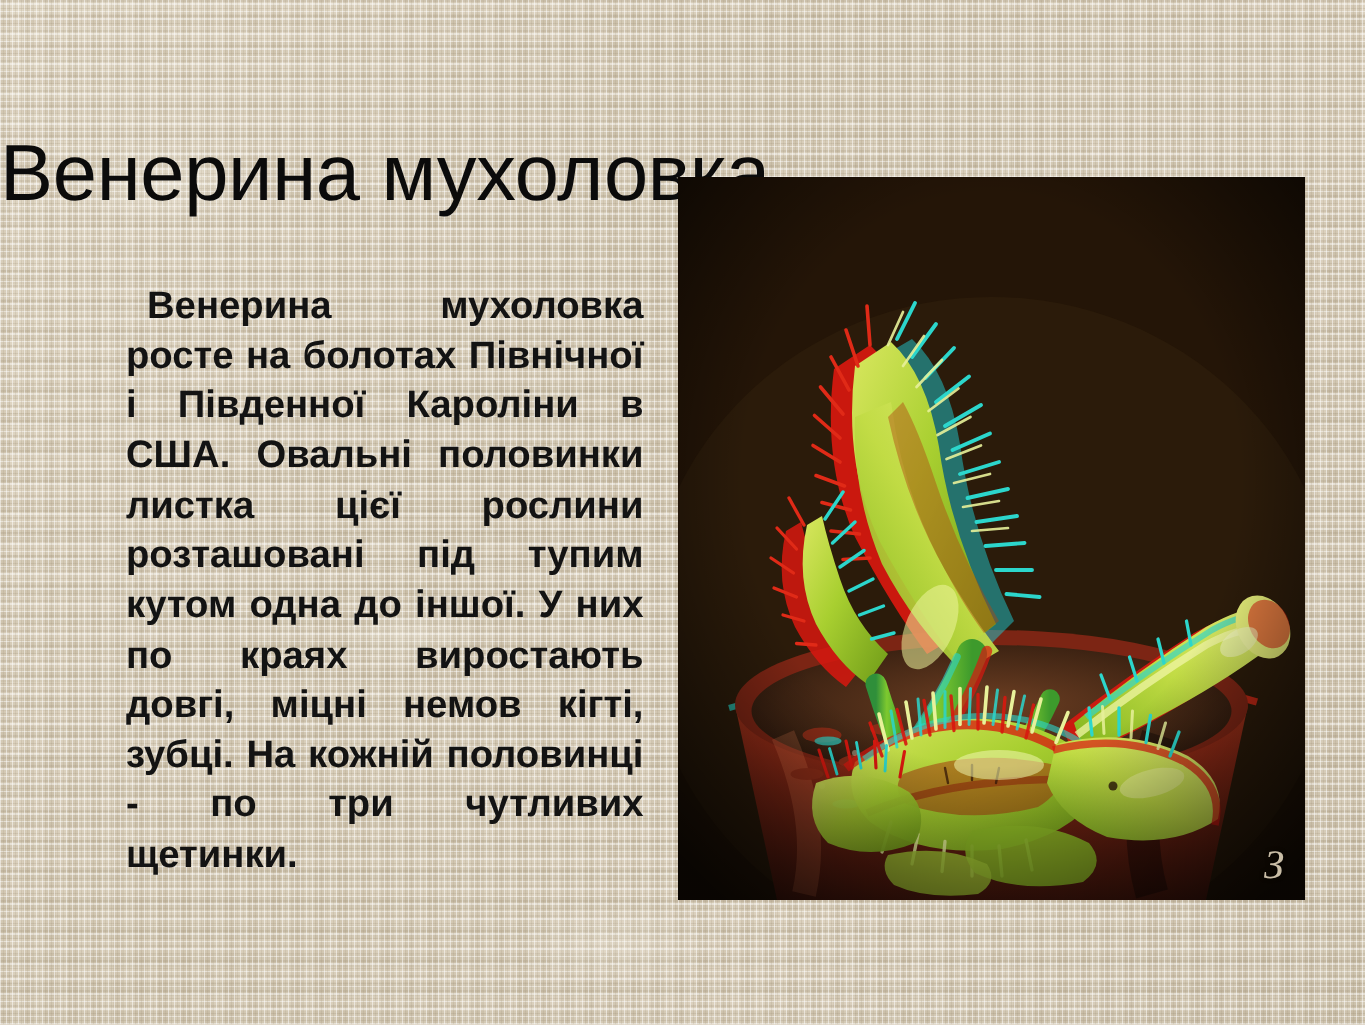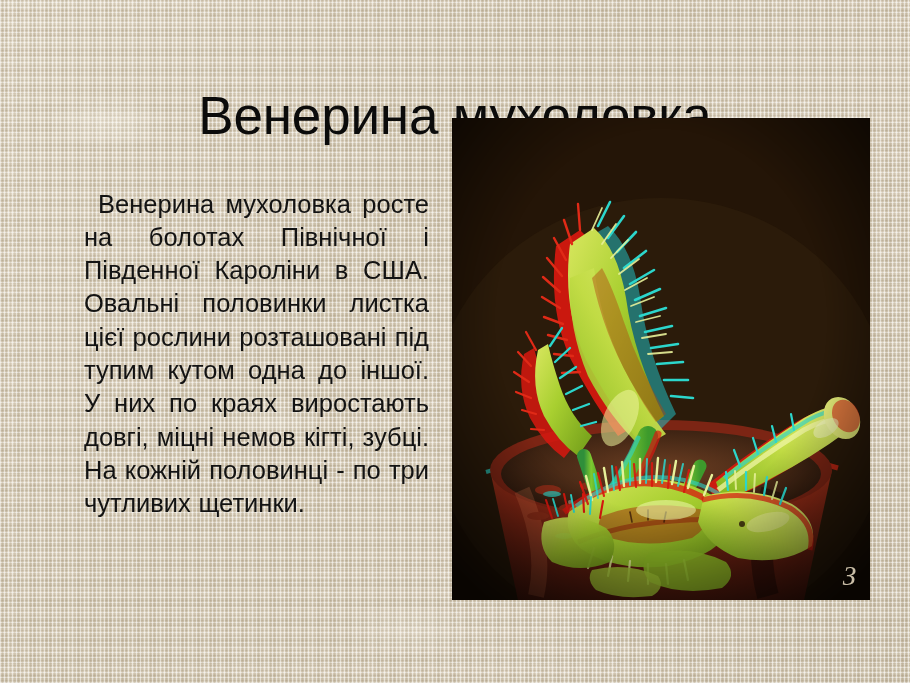--- a/index.html
+++ b/index.html
@@ -53,38 +53,38 @@
       radial-gradient(ellipse 140px 55px at 85% 30%, rgba(196,180,152,0.18), rgba(0,0,0,0) 72%),
       radial-gradient(ellipse 100px 40px at 45% 92%, rgba(255,252,244,0.20), rgba(0,0,0,0) 70%);
   }
 
   
   #title {
     position: absolute;
     left: 0;
     top: 48px;
     width: 910px;
-    text-align: center;
+    text-align: left;
     font-size: 53px;
     line-height: 64px;
     font-weight: 400;
     color: #0b0b0b;
     letter-spacing: -0.2px;
     white-space: nowrap;
   }
 
   
   #body-text {
     position: absolute;
     left: 84px;
     top: 162px;
     width: 345px;
     font-size: 25.5px;
     line-height: 33.3px;
-    font-weight: 400;
+    font-weight: 700;
     color: #131313;
     text-align: justify;
     text-indent: 14px;
     word-spacing: 0.5px;
     hyphens: none;
   }
 
   
   #photo {
     position: absolute;

